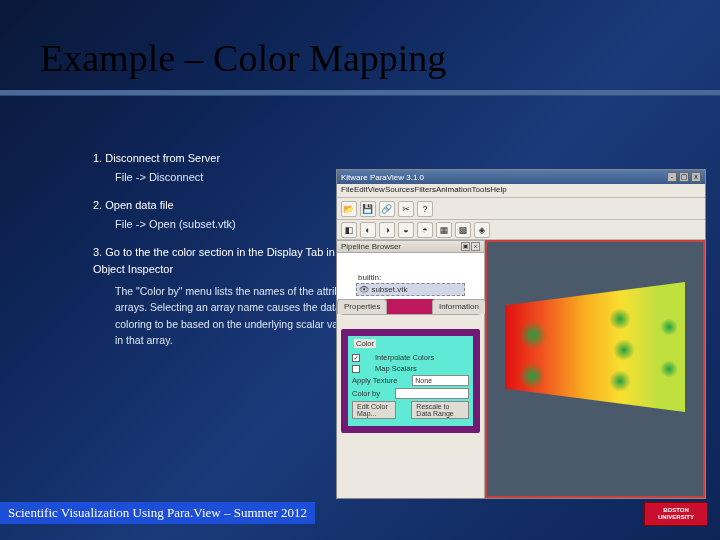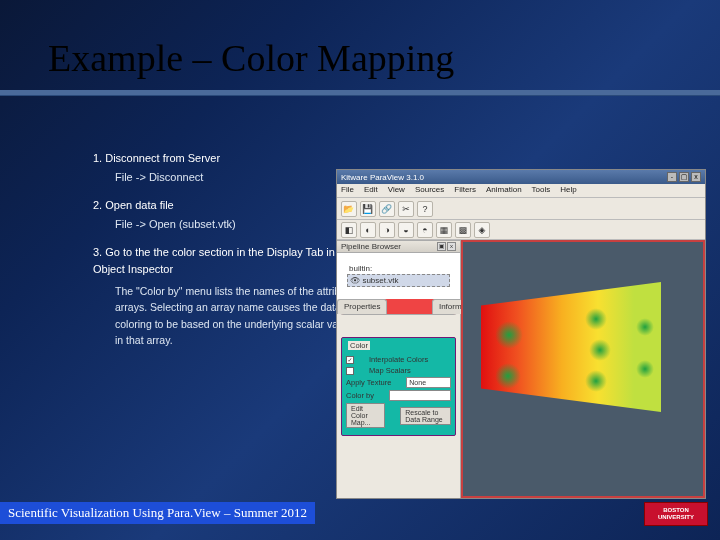--- a/index.html
+++ b/index.html
@@ -5,21 +5,21 @@
   * { margin: 0; padding: 0; box-sizing: border-box; }
   body {
     width: 720px; height: 540px;
     background: linear-gradient(135deg, #0a1838 0%, #0d2456 25%, #1a3a7a 55%, #0d2456 100%);
     font-family: Arial, sans-serif;
     color: #fff;
     position: relative;
     overflow: hidden;
   }
   .title {
-    position: absolute; top: 36px; left: 48px;
+    position: absolute; top: 36px; left: 40px;
     font-family: "Times New Roman", serif;
     font-size: 38px;
     color: #000;
   }
   .title-underline {
     position: absolute; top: 90px; left: 0;
     width: 100%; height: 5px;
     background: #4a6a9a;
   }
   .title-underline2 {
@@ -44,49 +44,49 @@
   }
   .win-title {
     background: linear-gradient(#5a7aaa, #3a5a8a);
     height: 14px; color: #fff; font-size: 8px; padding: 1px 4px;
     display: flex; justify-content: space-between; align-items: center;
   }
   .win-btns { display: flex; gap: 2px; }
   .win-btn { width: 10px; height: 10px; background: #bbb; border: 1px solid #666; font-size: 7px; text-align: center; line-height: 8px; color: #000; }
   .menubar {
     background: #ece8e0; height: 14px; padding: 1px 4px;
-    display: flex; gap: 10px; font-size: 8px; color: #222;
+    display: flex; font-size: 8px; color: #222;
     border-bottom: 1px solid #bbb;
   }
   .toolbar {
     background: #ece8e0; height: 22px; padding: 2px 4px;
     display: flex; gap: 3px; align-items: center;
     border-bottom: 1px solid #bbb;
   }
   .tb-icon { width: 16px; height: 16px; background: #f5f3ee; border: 1px solid #b8b4aa; border-radius: 2px; display: flex; align-items: center; justify-content: center; font-size: 9px; }
   .toolbar2 { height: 20px; }
   .pv-body { display: flex; height: calc(100% - 70px); }
-  .pv-left { width: 124px; display: flex; flex-direction: column; border-right: 1px solid #aaa; }
+  .pv-left { width: 148px; display: flex; flex-direction: column; border-right: 1px solid #aaa; }
   .panel-header {
     background: linear-gradient(#e8e4dc, #d4d0c8);
     height: 13px; font-size: 8px; padding: 1px 4px;
     border-bottom: 1px solid #aaa; border-top: 1px solid #aaa;
     display: flex; justify-content: space-between; align-items: center;
   }
   .panel-btns { display: flex; gap: 1px; }
   .panel-btn { width: 9px; height: 9px; background: #ddd; border: 1px solid #888; font-size: 6px; text-align: center; line-height: 7px; }
-  .pipeline { background: #fff; height: 46px; padding: 10px; font-size: 8px; }
+  .pipeline { background: #fff; height: 46px; padding: 19px; font-size: 8px; }
   .pipe-item { padding: 1px 2px; }
   .pipe-item.sel { background: #d0d8e8; border: 1px dashed #888; }
   .obj-inspector { flex: 1; background: #ece8e0; display: flex; flex-direction: column; }
-  .tabs { display: flex; background: #ef4444; height: 16px; font-size: 8px; border-bottom: 1px solid #aaa; border-radius: 7px; }
+  .tabs { display: flex; background: #be185d; height: 16px; font-size: 8px; border-bottom: 1px solid #aaa; border-radius: 7px; }
   .tab { padding: 2px 6px; border: 1px solid #aaa; border-bottom: none; background: #e0dcd4; margin-right: 1px; border-radius: 3px 3px 0 0; }
   .tab.active { background: #f4f0e8; font-weight: bold; margin-top: 38px; }
   .disp-body { padding: 4px; font-size: 7.5px; flex: 1; }
-  .group { border: 1px solid #701a75; padding: 3px 4px 5px; margin-top: 18px; border-radius: 2px; background: #14b8a6; }
+  .group { border: 7px solid #701a75; padding: 3px 4px 5px; margin-top: 10px; border-radius: 2px; background: #5eead4; }
   .group-title { font-size: 7.5px; color: #333; margin: -8px 0 3px 2px; background: #ece8e0; display: inline-block; padding: 0 2px; }
   .row { display: flex; align-items: center; gap: 15px; margin: 2px 0; font-size: 7.5px; }
   .chk { width: 8px; height: 8px; border: 1px solid #666; background: #fff; font-size: 6px; text-align: center; line-height: 7px; }
   .pv-field { flex: 1; background: #fff; border: 1px solid #888; height: 11px; padding: 0 2px; font-size: 7px; line-height: 10px; }
   .pv-btn { background: #e0dcd4; border: 1px solid #888; padding: 1px 4px; font-size: 7px; }
   .pv-view { flex: 1; position: relative; background: #4a5a6a; border: 2px solid #c84040; }
   .viz {
     position: absolute; top: 40px; left: 18px; width: 180px; height: 130px;
     background: linear-gradient(90deg, #e01010 0%, #f05020 20%, #f8b020 45%, #f8e030 65%, #c0e040 85%);
     clip-path: polygon(0 18%, 100% 0, 100% 100%, 0 82%);

